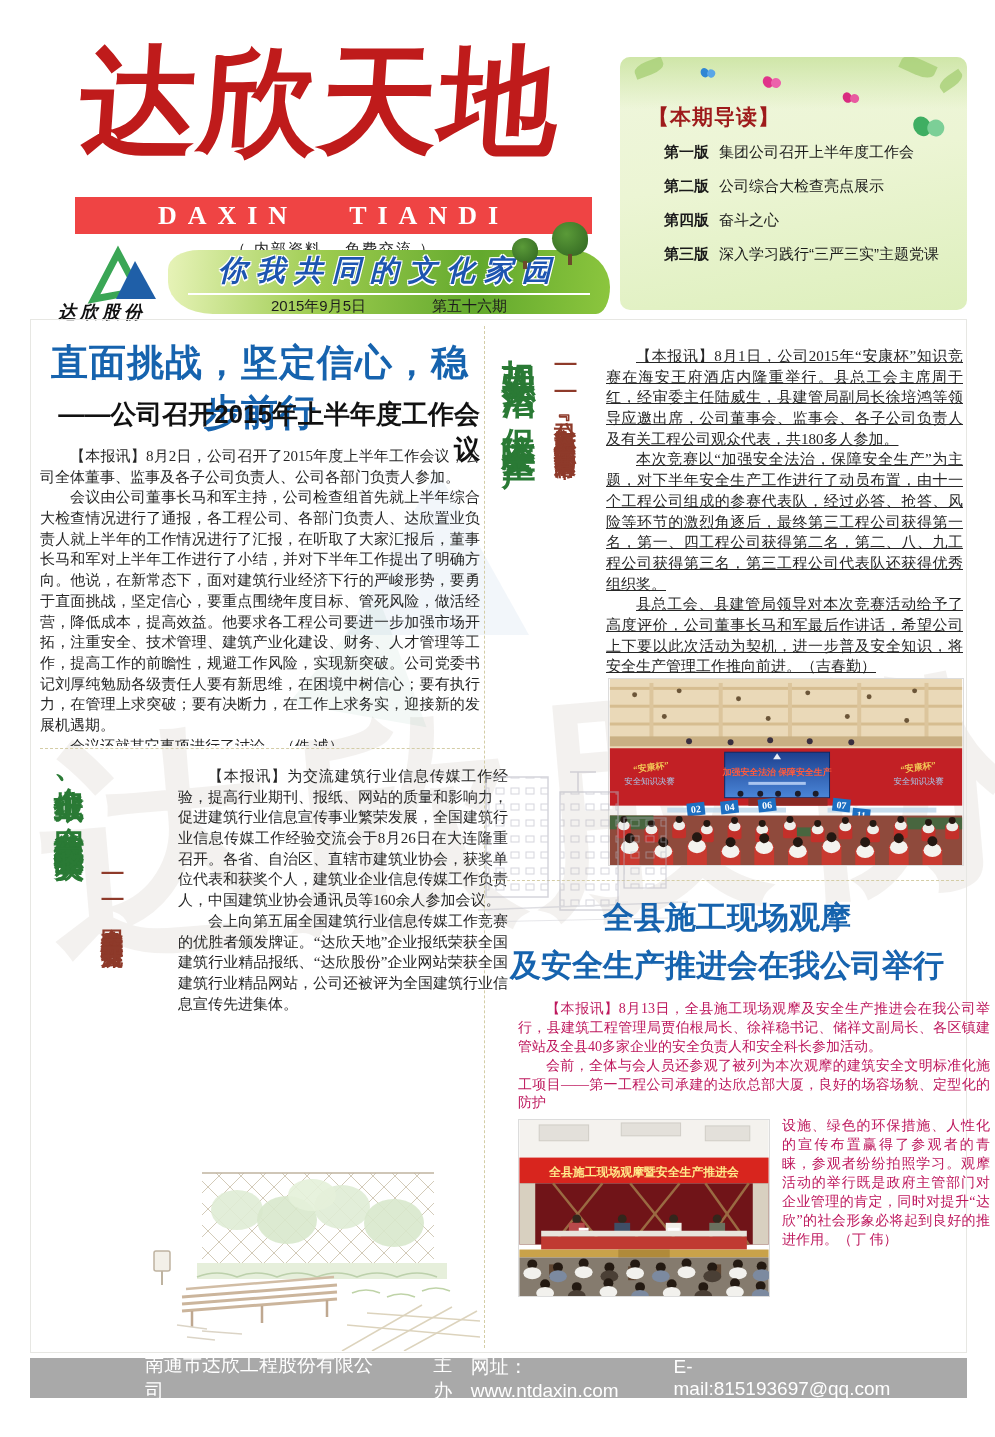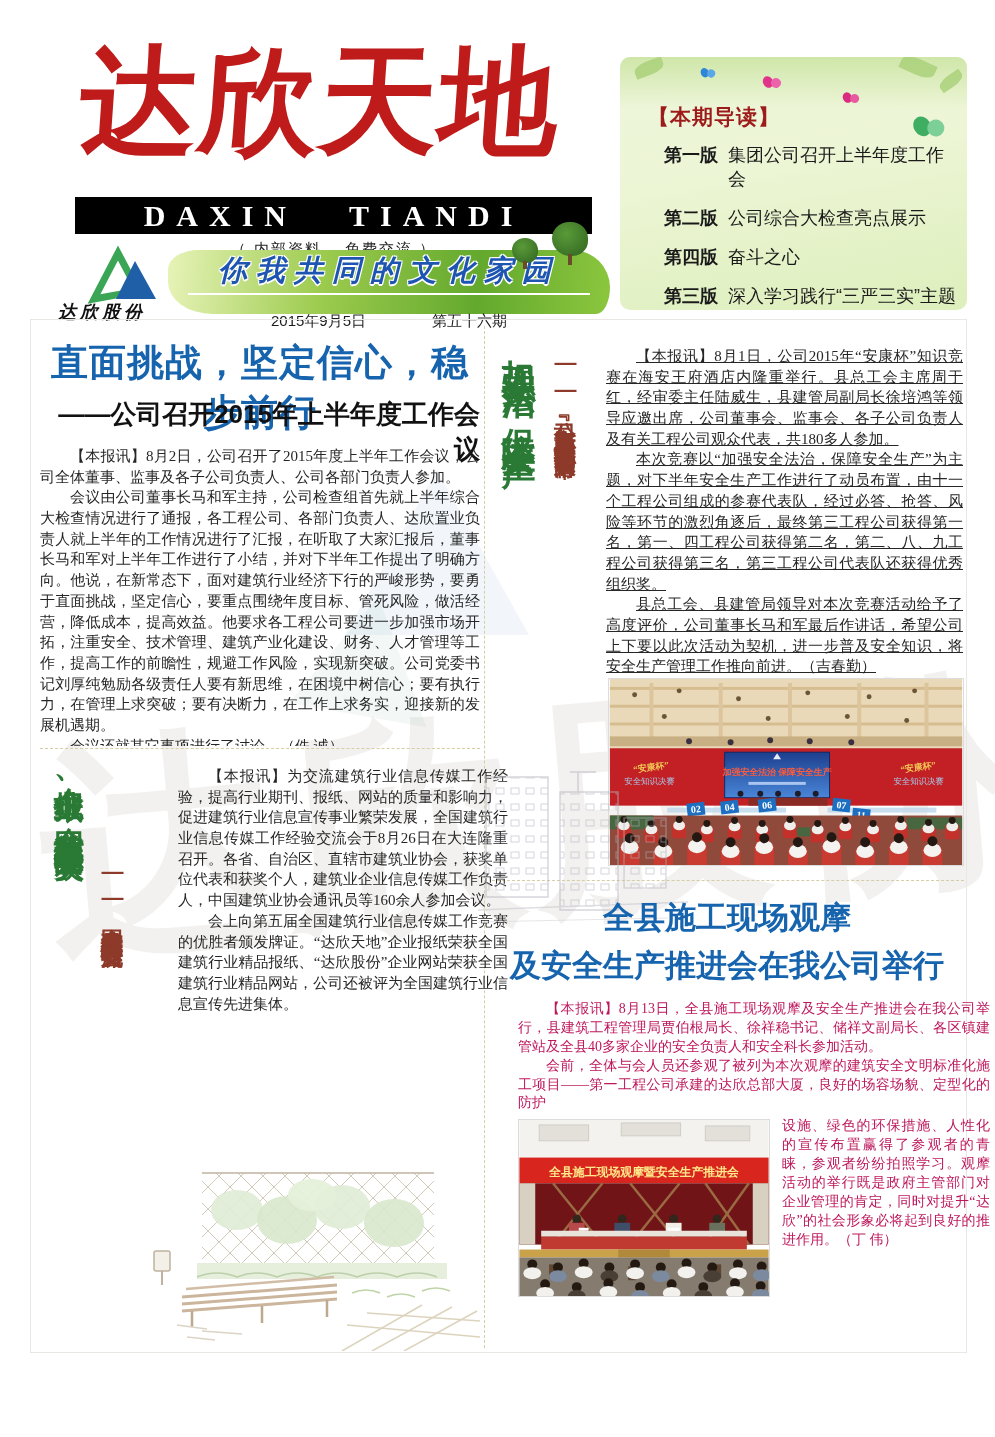--- a/index.html
+++ b/index.html
@@ -3,51 +3,51 @@
 <meta charset="utf-8">
 <style>
   * { margin:0; padding:0; box-sizing:border-box; }
   body { background:#ffffff; font-family:"Liberation Serif","DejaVu Serif",serif; }
   .page { position:relative; width:995px; height:1437px; background:#fff; overflow:hidden; outline:1px solid #e3e3e3; }
 
   
   .mast-title { position:absolute; left:80px; top:36px; width:530px; font-size:118px; line-height:1.1;
     font-weight:bold; color:#bf1b1b; font-family:"DejaVu Serif","Liberation Serif",serif;
     transform:skewX(-4deg); letter-spacing:2px; white-space:nowrap; }
-  .mast-enbar { position:absolute; left:75px; top:197px; width:517px; height:37px; background:#000000;
+  .mast-enbar { position:absolute; left:75px; top:197px; width:517px; height:37px; background:#ef4444;
     color:#fff; display:flex; align-items:center; justify-content:center;
-    font-family:"Liberation Serif",serif; font-weight:bold; font-size:30px; letter-spacing:11px; word-spacing:34px; }
+    font-family:"Liberation Serif",serif; font-weight:bold; font-size:26px; letter-spacing:11px; word-spacing:34px; }
   .mast-note { position:absolute; left:75px; top:240px; width:517px; text-align:center; font-size:15px; color:#222;
     font-family:"Liberation Sans","DejaVu Sans",sans-serif; letter-spacing:2px; }
   .logo-wrap { position:absolute; left:82px; top:243px; width:90px; height:78px; }
   .logo-text { position:absolute; left:58px; top:300px; width:140px; font-size:18px; font-weight:bold; color:#111;
     font-family:"DejaVu Serif",serif; font-style:italic; letter-spacing:4px; }
   .banner { position:absolute; left:168px; top:250px; width:442px; height:64px; }
   .banner-bg { position:absolute; inset:0; background:linear-gradient(95deg,#e7f3b8,#9ccb4e 35%,#63a92d 70%,#8cc63e);
     border-radius:48px 60px 22px 70px / 30px 58px 42px 50px; }
   .banner-slogan { position:relative; text-align:center; font-size:29px; font-weight:bold; font-style:italic;
     color:#1d55b0; font-family:"Liberation Sans","DejaVu Sans",sans-serif; letter-spacing:9px; padding-top:1px;
     text-shadow:-1px -1px 0 #fff,1px -1px 0 #fff,-1px 1px 0 #fff,1px 1px 0 #fff,0 2px 0 #fff; }
   .banner-line { position:relative; height:2px; background:#fff; margin:2px 20px 0 20px; }
   .banner-dates { position:relative; display:flex; justify-content:center; gap:66px; font-size:15px; color:#1c1c1c;
-    font-family:"Liberation Sans","DejaVu Sans",sans-serif; padding-top:17px; }
+    font-family:"Liberation Sans","DejaVu Sans",sans-serif; padding-top:2px; }
   .tree { position:absolute; }
   .tree .crown { width:100%; height:78%; background:radial-gradient(circle at 40% 35%,#5a9a38,#2f6420); border-radius:50% 50% 46% 54%; }
   .tree .trunk { width:4px; height:24%; background:#6b4a2a; margin:-2px auto 0; }
 
   
   .guide { position:absolute; left:620px; top:57px; width:347px; height:253px; overflow:hidden;
     background:linear-gradient(170deg,#eff6dd 0%,#ecf5d4 45%,#ddefbc 100%); border-radius:10px;
     font-family:"Liberation Sans","DejaVu Sans",sans-serif; }
   .guide-leafband { position:absolute; left:0; top:0; width:100%; height:52px;
     background:linear-gradient(180deg,#cfe6a8 0%,rgba(234,245,208,0) 100%); }
   .leaf { position:absolute; background:#a8cf77; border-radius:50% 0 50% 0; opacity:.8; }
   .guide-title { position:absolute; left:28px; top:46px; font-size:21px; font-weight:bold; color:#9e1b1b; letter-spacing:1px; }
   .guide-items { position:absolute; left:44px; top:86px; width:295px; }
-  .guide-item { display:flex; gap:10px; margin-bottom:15px; font-size:18px; color:#1a1a1a; }
+  .guide-item { display:flex; gap:10px; margin-bottom:15px; font-size:15px; color:#1a1a1a; }
   .guide-item b { font-weight:bold; white-space:nowrap; }
   .bfly { position:absolute; }
 
   
   .main-frame { position:absolute; left:30px; top:319px; width:937px; height:1034px; border:1px solid #e7e7e3; }
   .vdash { position:absolute; left:484px; top:326px; height:1022px; border-left:1px dashed #d4cda6; }
   .hdash1 { position:absolute; left:40px; top:748px; width:440px; border-top:1px dashed #d4cda6; }
   .hdash2 { position:absolute; left:492px; top:880px; width:472px; border-top:1px dashed #d4cda6; }
 
   
@@ -450,14 +450,22 @@
     <g stroke="#d9cfb6" stroke-width="1.5" fill="none">
       <line x1="200" y1="186" x2="280" y2="140"></line>
         <line x1="230" y1="186" x2="310" y2="142"></line>
         <line x1="262" y1="186" x2="335" y2="146"></line>
       <line x1="205" y1="160" x2="338" y2="172"></line>
         <line x1="225" y1="148" x2="338" y2="156"></line>
     </g>
     <path d="M210,128 q14,-6 28,0 M245,132 q14,-6 28,0 M280,126 q14,-6 28,0" fill="none" stroke="#b9cf9f" stroke-width="1.5"></path>
   </svg>
 
+  <div class="footer">
+    <span class="grp">
+      <span>南通市达欣工程股份有限公司</span>
+      <span>主办</span>
+    </span>
+    <span>网址：www.ntdaxin.com</span>
+    <span>E-mail:815193697@qq.com</span>
+  </div>
 
 </div>
 
 </body></html>

